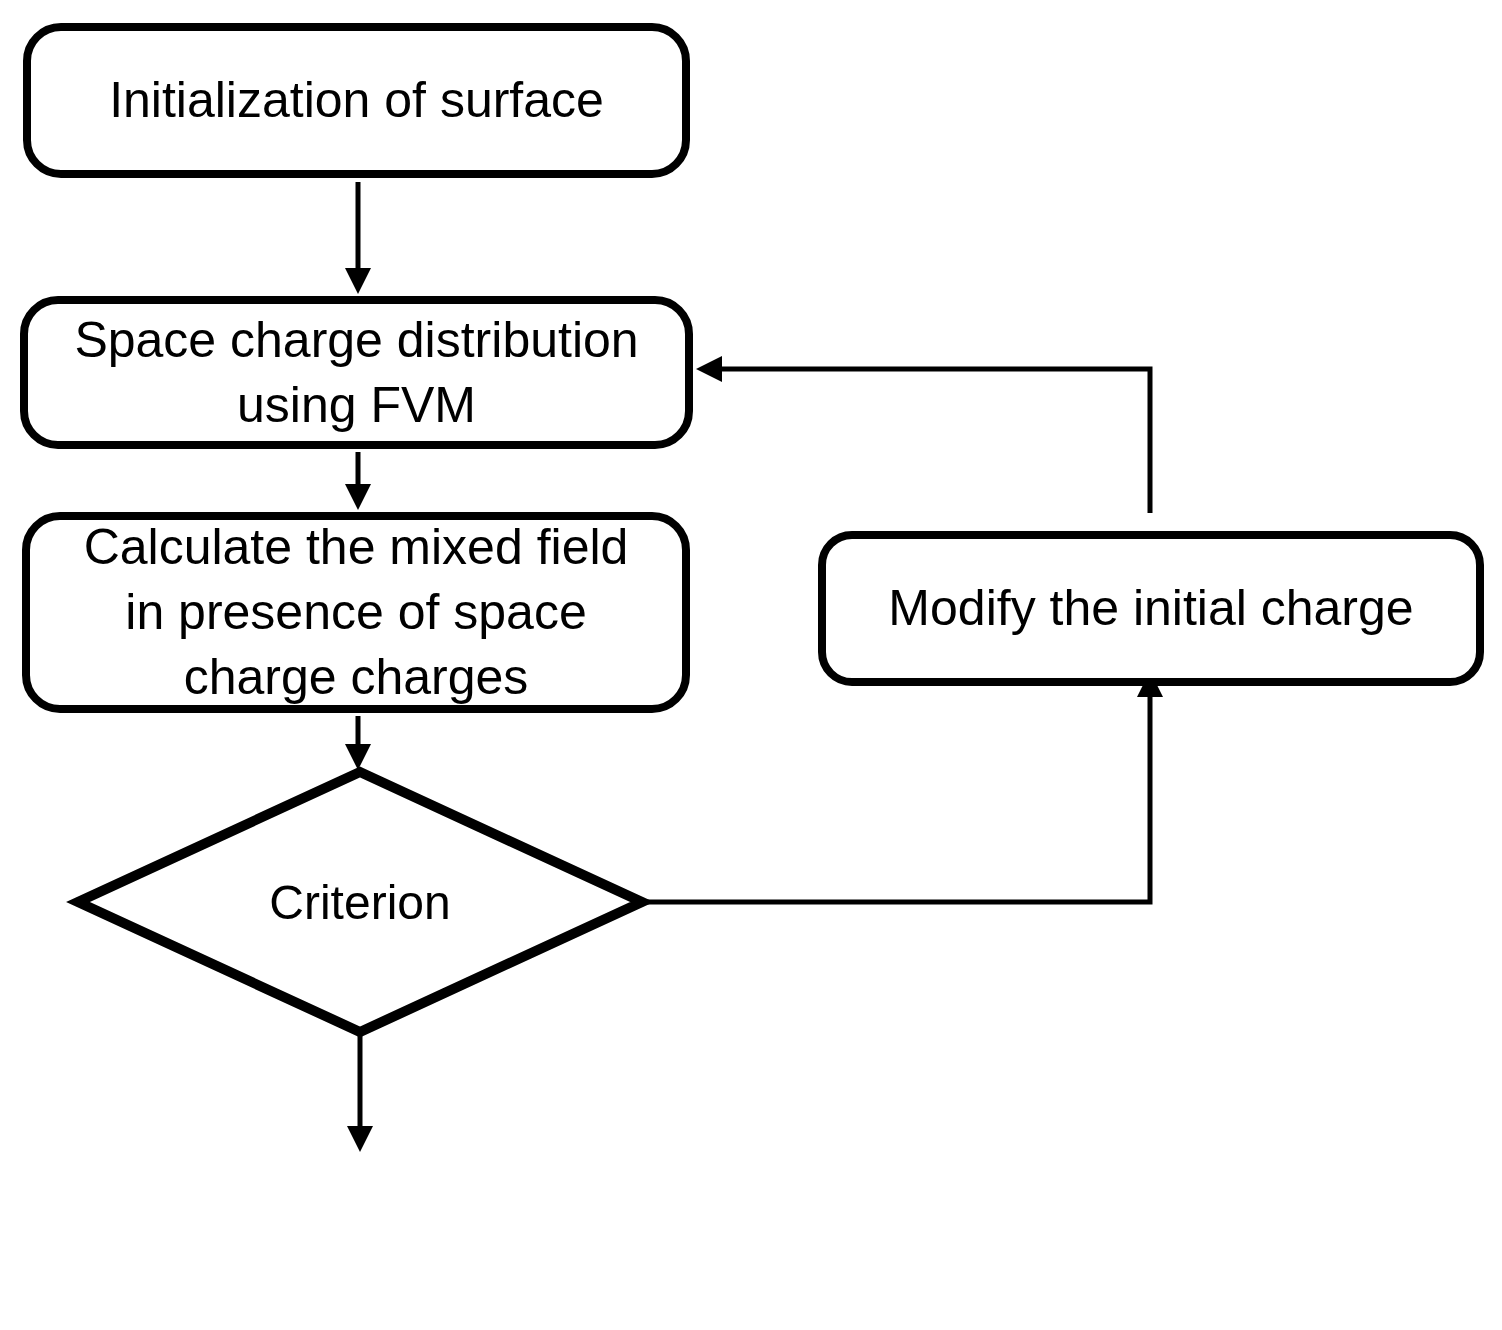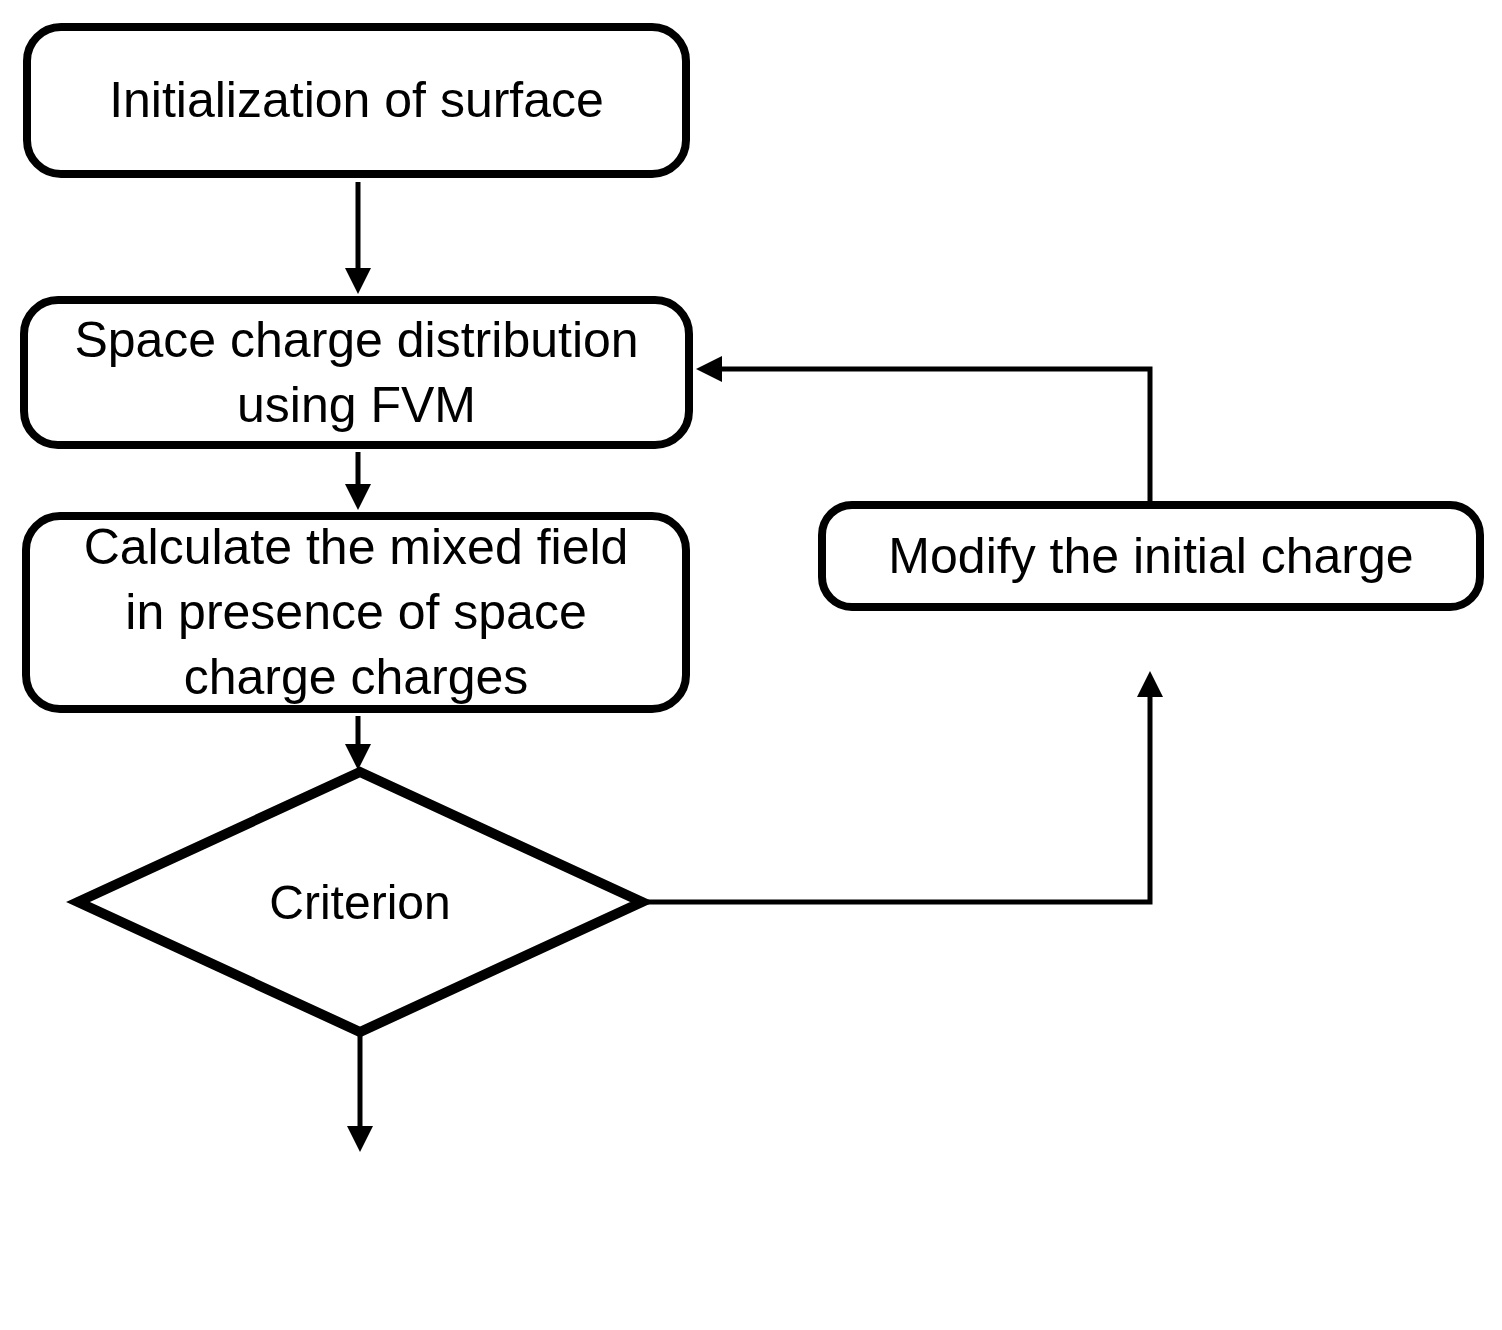--- a/index.html
+++ b/index.html
@@ -112,18 +112,18 @@
 
   <div class="node" style="left:20px;top:296px;width:673px;height:153px;">
     <div class="line">Space charge distribution</div>
     <div class="line">using FVM</div>
   </div>
 
   <div class="diamond-label">
     <span>Criterion</span>
   </div>
 
-  <div class="node" style="left:818px;top:501px;width:666px;height:110px;border-radius:34px;">
+  <div class="node" style="left:818px;top:531px;width:666px;height:155px;border-radius:34px;">
     <div class="line">Modify the initial charge</div>
   </div>
 
 
 </div>
 
 </body></html>

